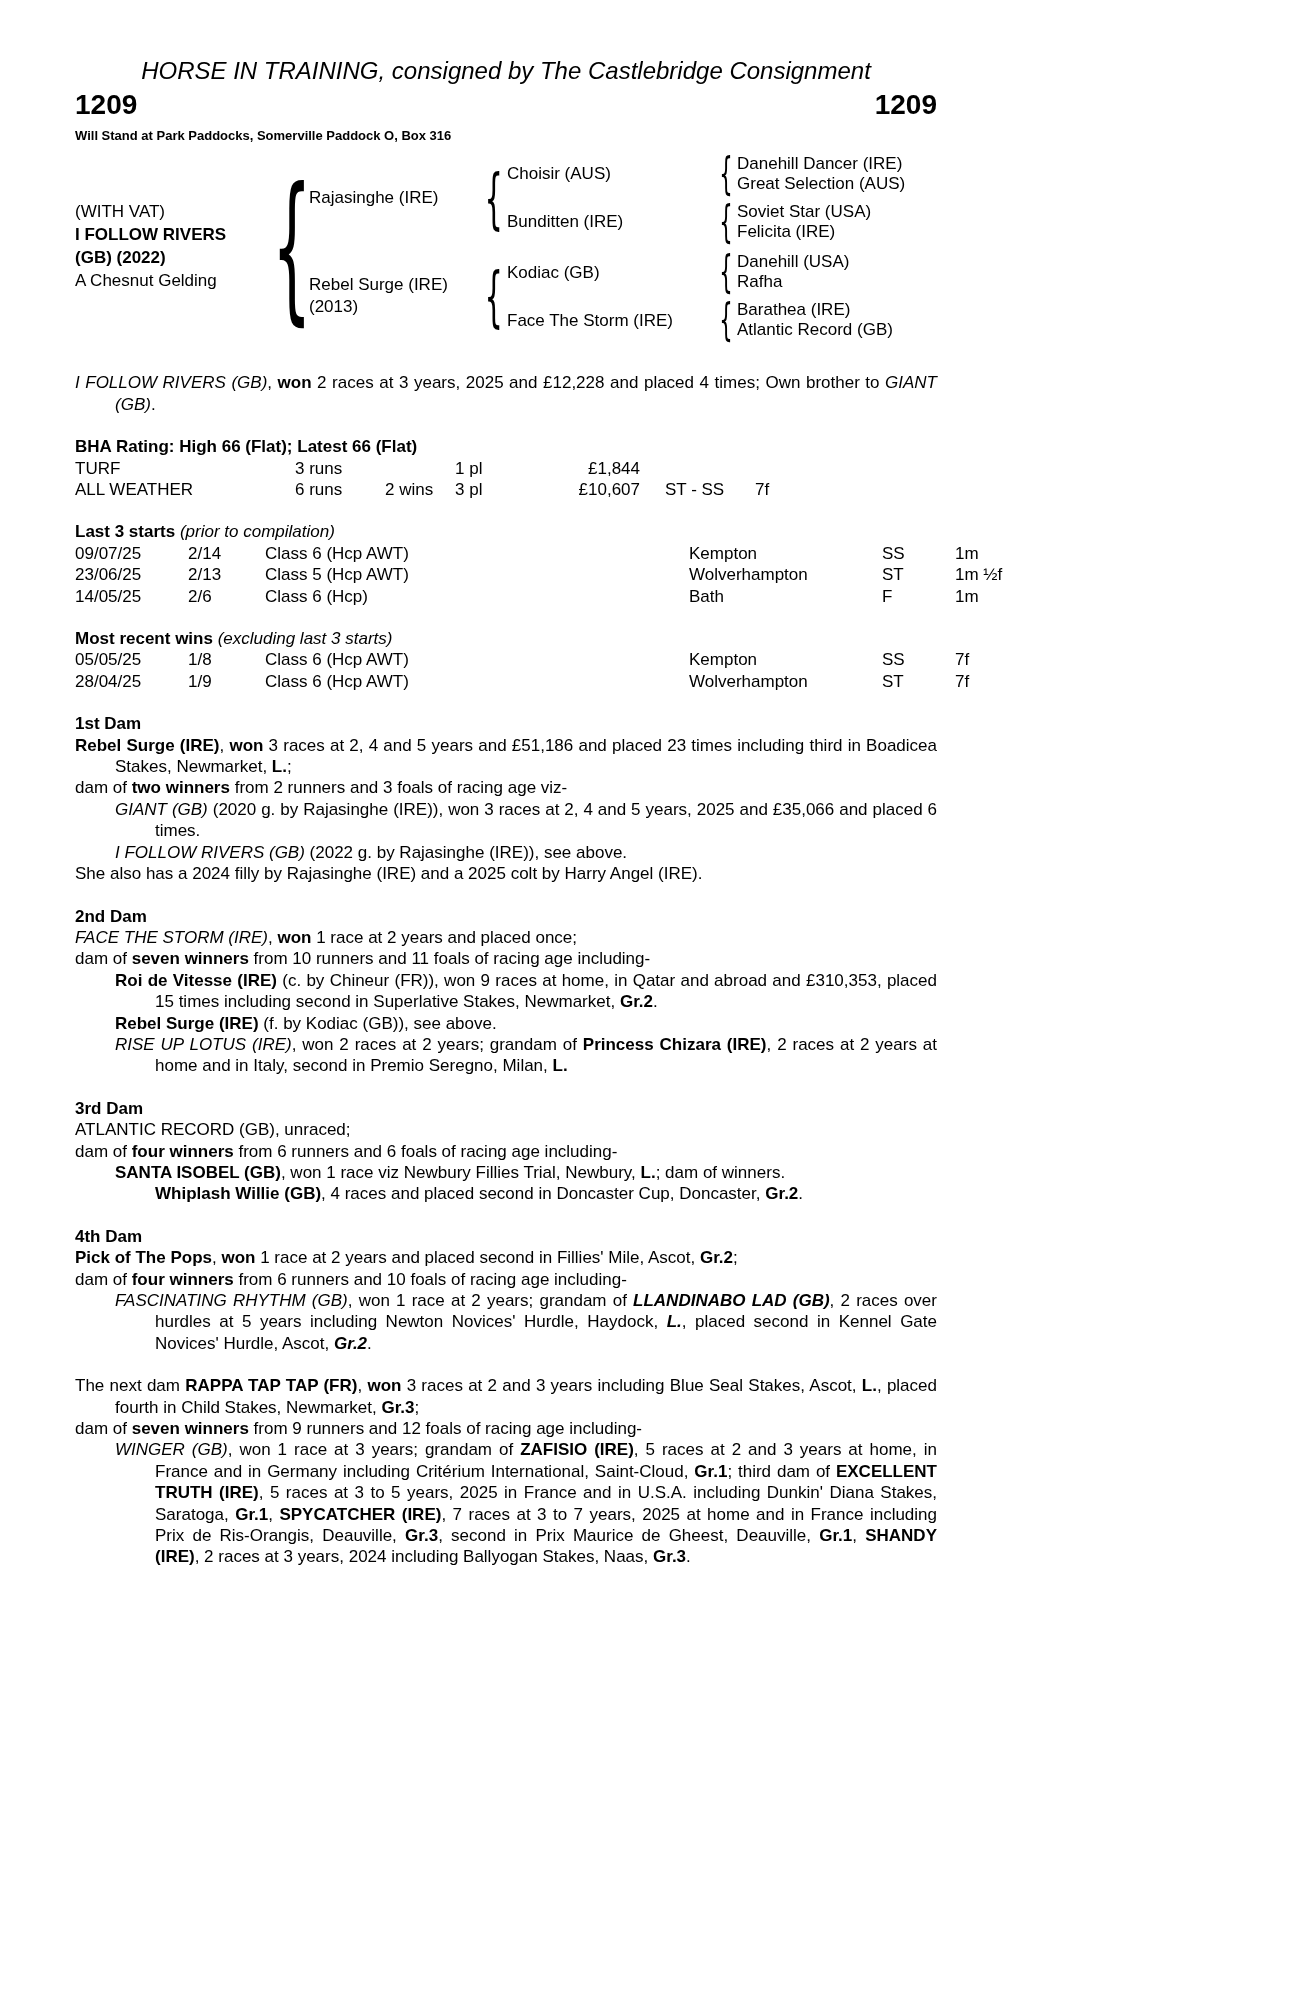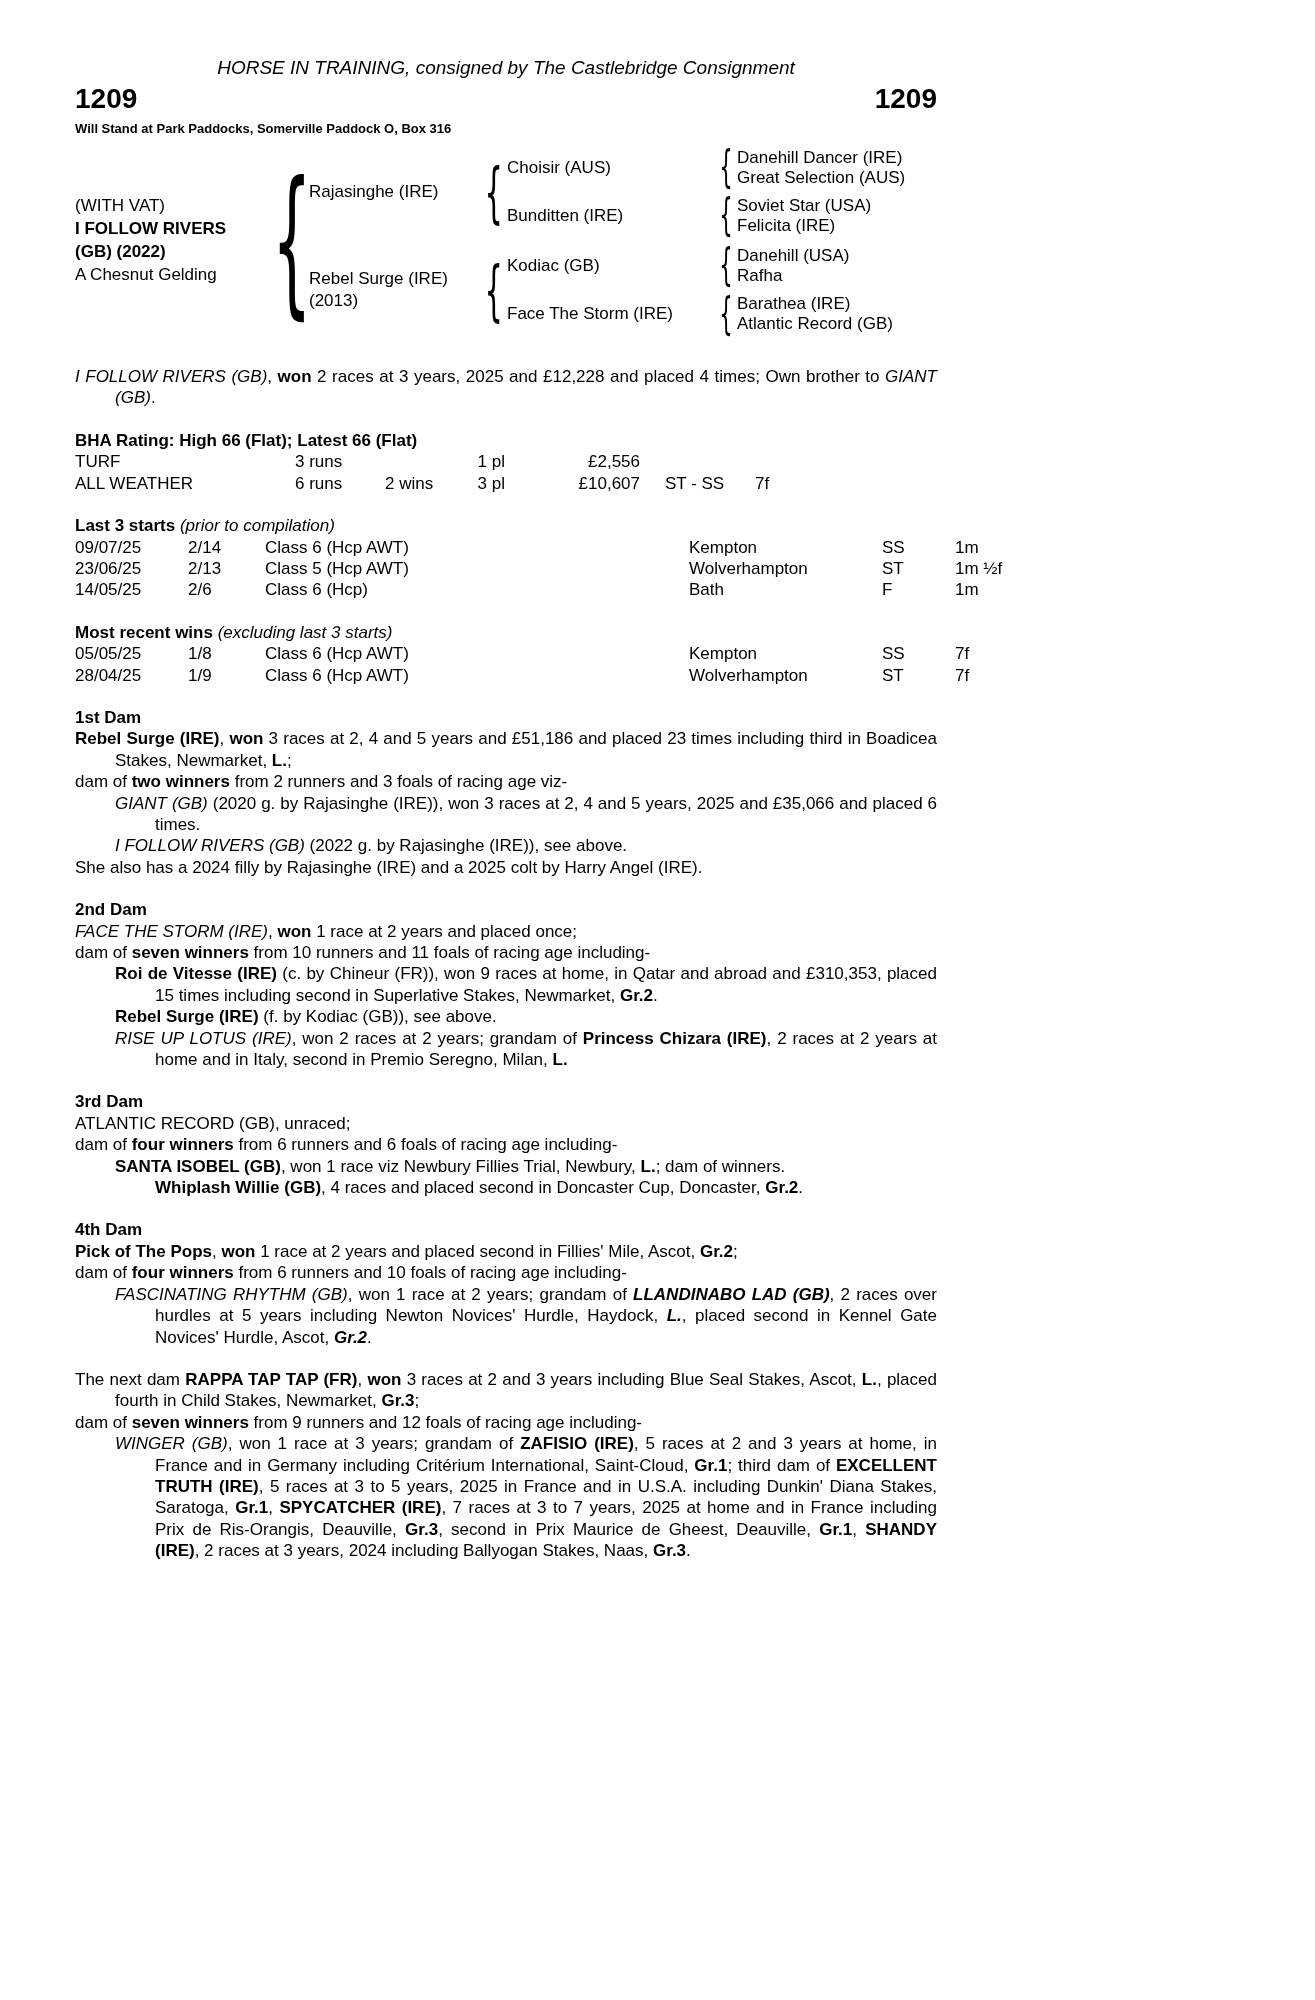--- a/index.html
+++ b/index.html
@@ -1,21 +1,21 @@
 <!DOCTYPE html>
 <html><head>
 <meta charset="utf-8">
 <style>
   html,body{margin:0;padding:0;background:#e8e8e8;}
   .page{position:relative;width:1315px;height:2000px;margin:0 auto;background:#ffffff;color:#000;
         font-family:"Liberation Sans","DejaVu Sans",sans-serif;font-size:17px;line-height:1.26;}
   .content{position:absolute;left:75px;top:56px;width:862px;}
   .b{font-weight:700;}
   .i{font-style:italic;}
-  .header-italic{text-align:center;font-style:italic;font-size:19px;margin-bottom:4px;}
+  .header-italic{text-align:center;font-style:italic;font-size:24px;margin-bottom:4px;}
   .lot-row{display:flex;justify-content:space-between;align-items:flex-start;
            font-weight:700;font-size:28px;line-height:1.05;margin-bottom:8px;}
   .stand{font-weight:700;font-size:13px;margin-bottom:10px;}
 
   
   .ped{display:flex;align-items:center;margin-bottom:32px;}
   .ped-root{width:218px;}
   .ped-root div{line-height:1.35;}
   .brace{display:flex;align-items:center;justify-content:center;overflow:visible;}
   .brace span{display:block;line-height:1;font-family:"DejaVu Sans",sans-serif;font-weight:400;}
@@ -40,21 +40,21 @@
   .p1h{margin-left:40px;padding-left:40px;text-indent:-40px;}
   .p2h{margin-left:80px;padding-left:40px;text-indent:-40px;}
   .intro{margin-bottom:4px;}
 
   .block{margin-top:21px;}
   .sec-h{font-weight:700;}
   .section{margin-top:21px;}
 
   .stat-head{font-weight:700;}
   .stat-row{display:grid;grid-template-columns:220px 90px 70px 50px 135px 115px 62px;}
-  .stat-row .pl{text-align:right;}
+  .stat-row .pl{}
   .stat-row .money{text-align:right;}
   .stat-row .extra{padding-left:25px;}
 
   .race-row{display:grid;grid-template-columns:95px 45px 420px 175px 55px 62px;gap:18px;}
   .race-row .pos{}
   .race-row .race{padding-left:14px;}
 </style>
 </head>
 <body>
 
@@ -152,21 +152,21 @@
     <div class="para p0h intro"><span class="i">I FOLLOW RIVERS (GB)</span><span>, </span><span class="b">won</span><span> 2 races at 3 years, 2025 and £12,228 and placed 4 times; Own brother to </span><span class="i">GIANT (GB)</span><span>.</span></div>
 
     <div class="block">
       <div class="stat-head">BHA Rating: High 66 (Flat); Latest 66 (Flat)</div>
       <div>
           <div class="stat-row">
             <div class="label">TURF</div>
             <div class="runs">3 runs</div>
             <div class="wins"></div>
             <div class="pl">1 pl</div>
-            <div class="money">£2,556</div>
+            <div class="money">£1,844</div>
             <div class="extra"></div>
             <div class="dist"></div>
           </div>
           <div class="stat-row">
             <div class="label">ALL WEATHER</div>
             <div class="runs">6 runs</div>
             <div class="wins">2 wins</div>
             <div class="pl">3 pl</div>
             <div class="money">£10,607</div>
             <div class="extra">ST - SS</div>

